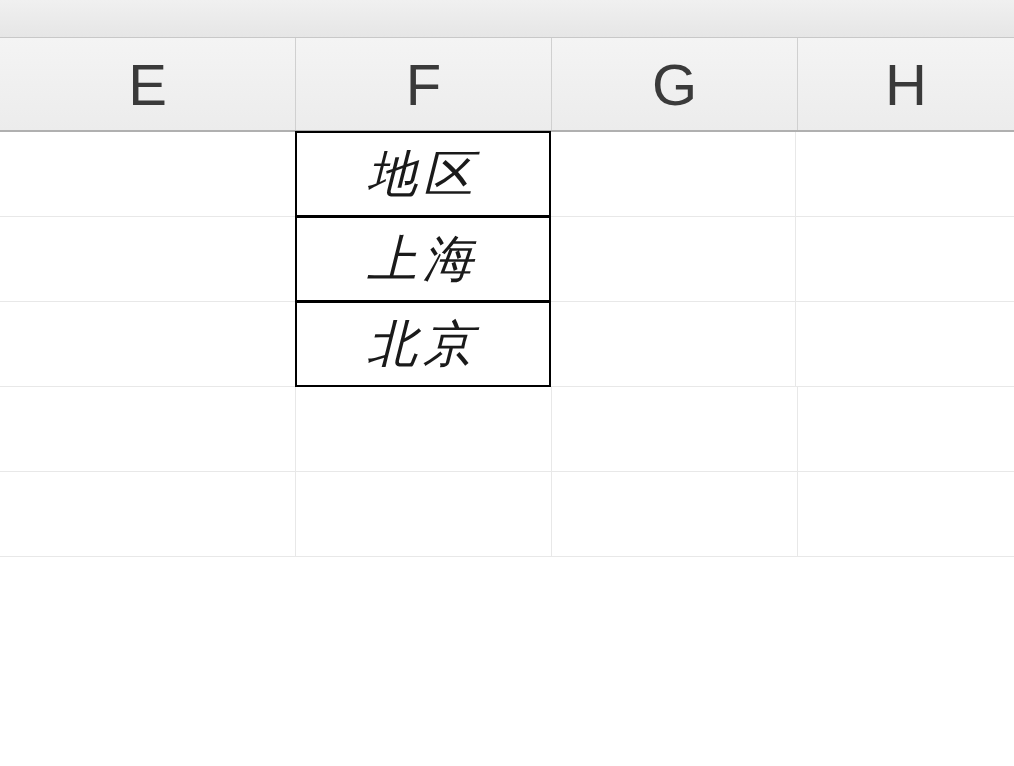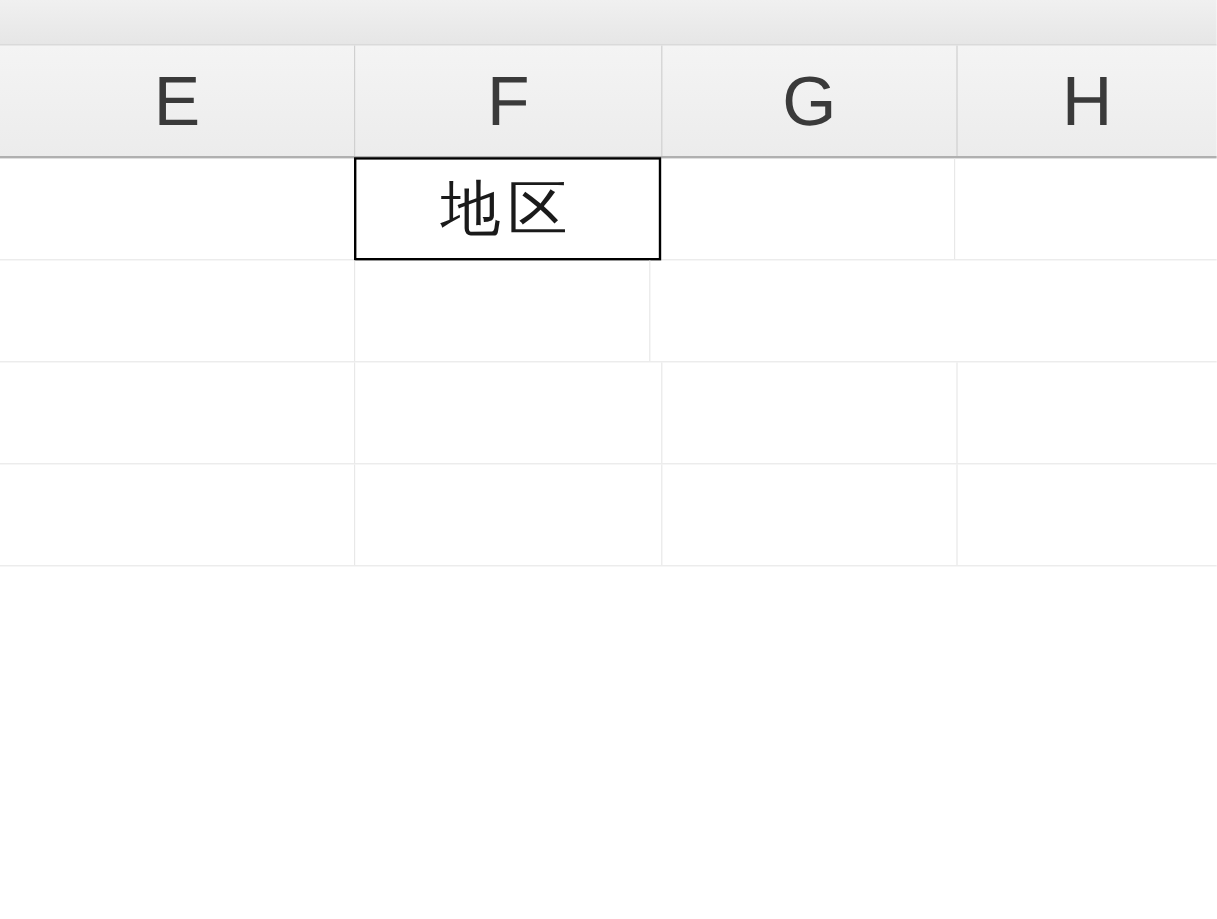--- a/index.html
+++ b/index.html
@@ -46,20 +46,21 @@
       border-bottom: 1px solid #e8e8e8;
     }
     .data-cell {
       border-right: 1px solid #e8e8e8;
       display: flex;
       align-items: center;
       justify-content: center;
       font-size: 50px;
       color: #1a1a1a;
       letter-spacing: 6px;
+      font-style: italic;
     }
     .col-e { width: 296px; }
     .col-f { width: 256px; }
     .col-g { width: 246px; }
     .col-h { width: 216px; border-right: none; }
     .bordered {
       border: 2px solid #000000;
       margin: -1px;
     }
     .filled-cell {
@@ -80,23 +81,30 @@
   </div>
 
   <div class="data-row">
     <div class="data-cell col-e"></div>
     <div class="data-cell col-f bordered filled-cell">地区</div>
     <div class="data-cell col-g"></div>
     <div class="data-cell col-h"></div>
   </div>
 
 
+  <div class="data-row">
+    <div class="data-cell col-e"></div>
+    <div class="data-cell col-f bordered filled-cell">上海</div>
+    <div class="data-cell col-g"></div>
+    <div class="data-cell col-h"></div>
+  </div>
 
   <div class="data-row">
     <div class="data-cell col-e"></div>
+    <div class="data-cell col-f bordered filled-cell">北京</div>
     <div class="data-cell col-g"></div>
     <div class="data-cell col-h"></div>
   </div>
 
 
   <div class="data-row">
     <div class="data-cell col-e"></div>
     <div class="data-cell col-f"></div>
     <div class="data-cell col-g"></div>
     <div class="data-cell col-h"></div>

